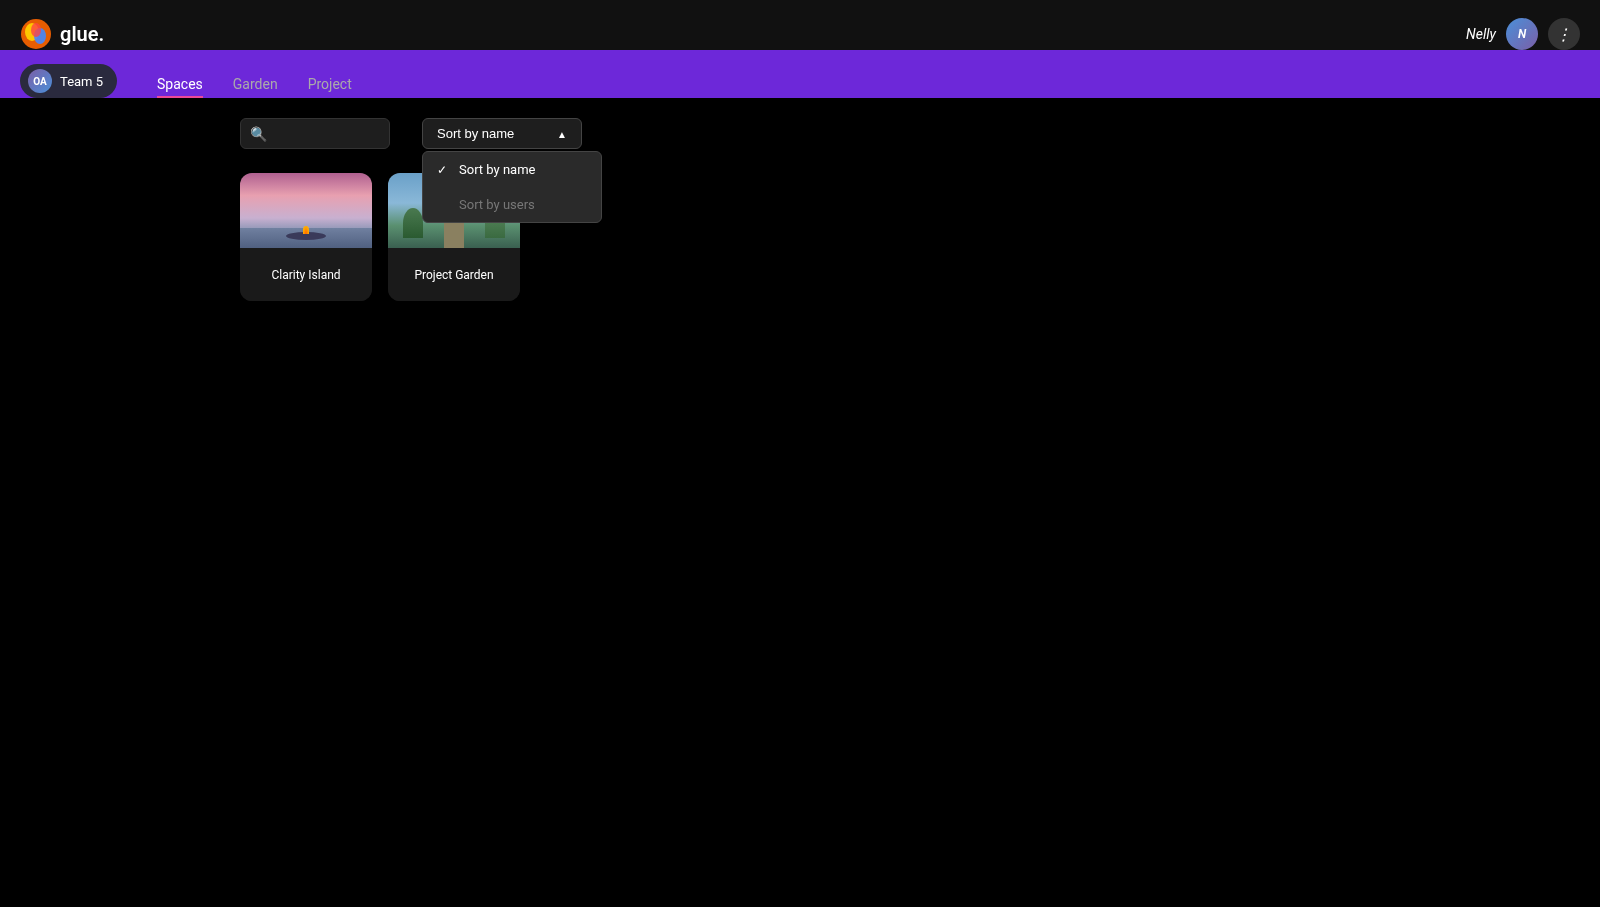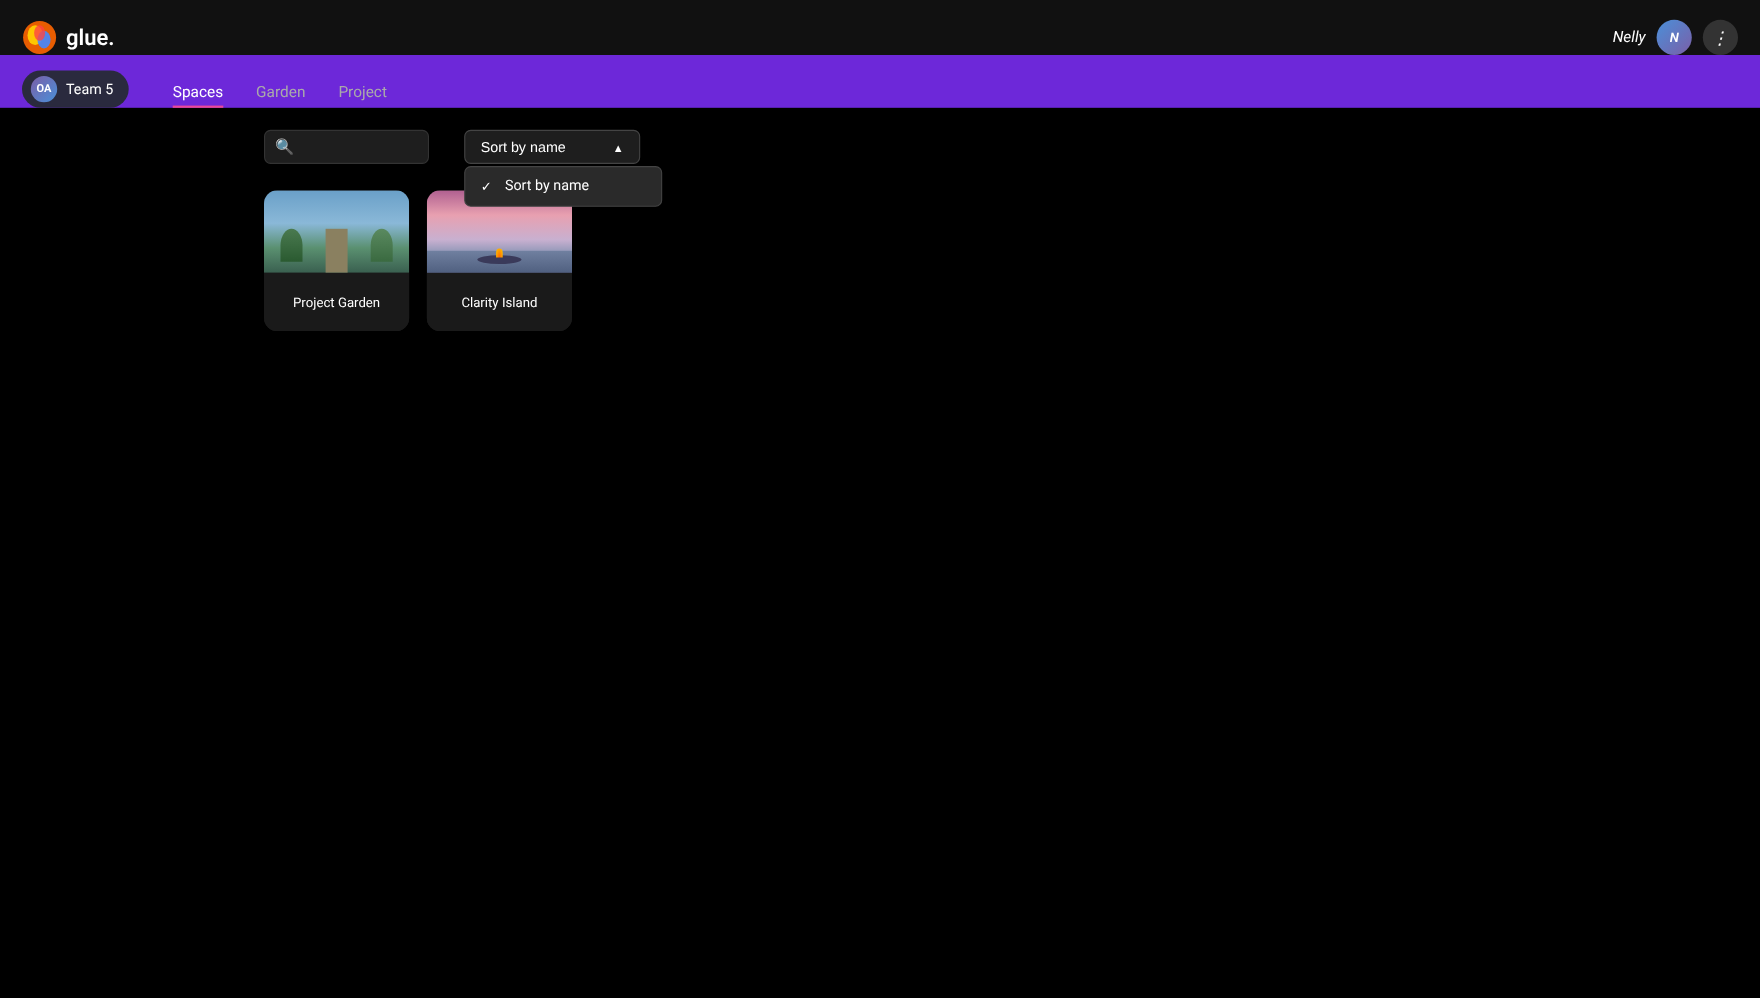--- a/index.html
+++ b/index.html
@@ -410,47 +410,51 @@
     <div class="sort-dropdown-wrapper">
       <button class="sort-button">
         <span>Sort by name</span>
         <span class="chevron-up"></span>
       </button>
       <div class="sort-dropdown-menu">
         <div class="sort-option selected">
           <span class="check-icon">✓</span>
           <span>Sort by name</span>
         </div>
+        <div class="sort-option dimmed">
+          <span class="no-check"></span>
+          <span>Sort by users</span>
+        </div>
       </div>
     </div>
   </div>
 
   <div class="spaces-grid">
+
+    <div class="space-card">
+      <div class="space-card-image">
+        <div class="clarity-bg">
+          <div class="clarity-water"></div>
+          <div class="clarity-island"></div>
+          <div class="clarity-fire"></div>
+        </div>
+      </div>
+      <div class="space-card-label">
+        <span>Clarity Island</span>
+      </div>
+    </div>
 
     <div class="space-card">
       <div class="space-card-image">
         <div class="garden-bg">
           <div class="garden-path"></div>
           <div class="garden-tree-left"></div>
           <div class="garden-tree-right"></div>
         </div>
       </div>
       <div class="space-card-label">
         <span>Project Garden</span>
       </div>
     </div>
 
-    <div class="space-card">
-      <div class="space-card-image">
-        <div class="clarity-bg">
-          <div class="clarity-water"></div>
-          <div class="clarity-island"></div>
-          <div class="clarity-fire"></div>
-        </div>
-      </div>
-      <div class="space-card-label">
-        <span>Clarity Island</span>
-      </div>
-    </div>
-
 
   </div>
 </div>
 
 </body></html>

